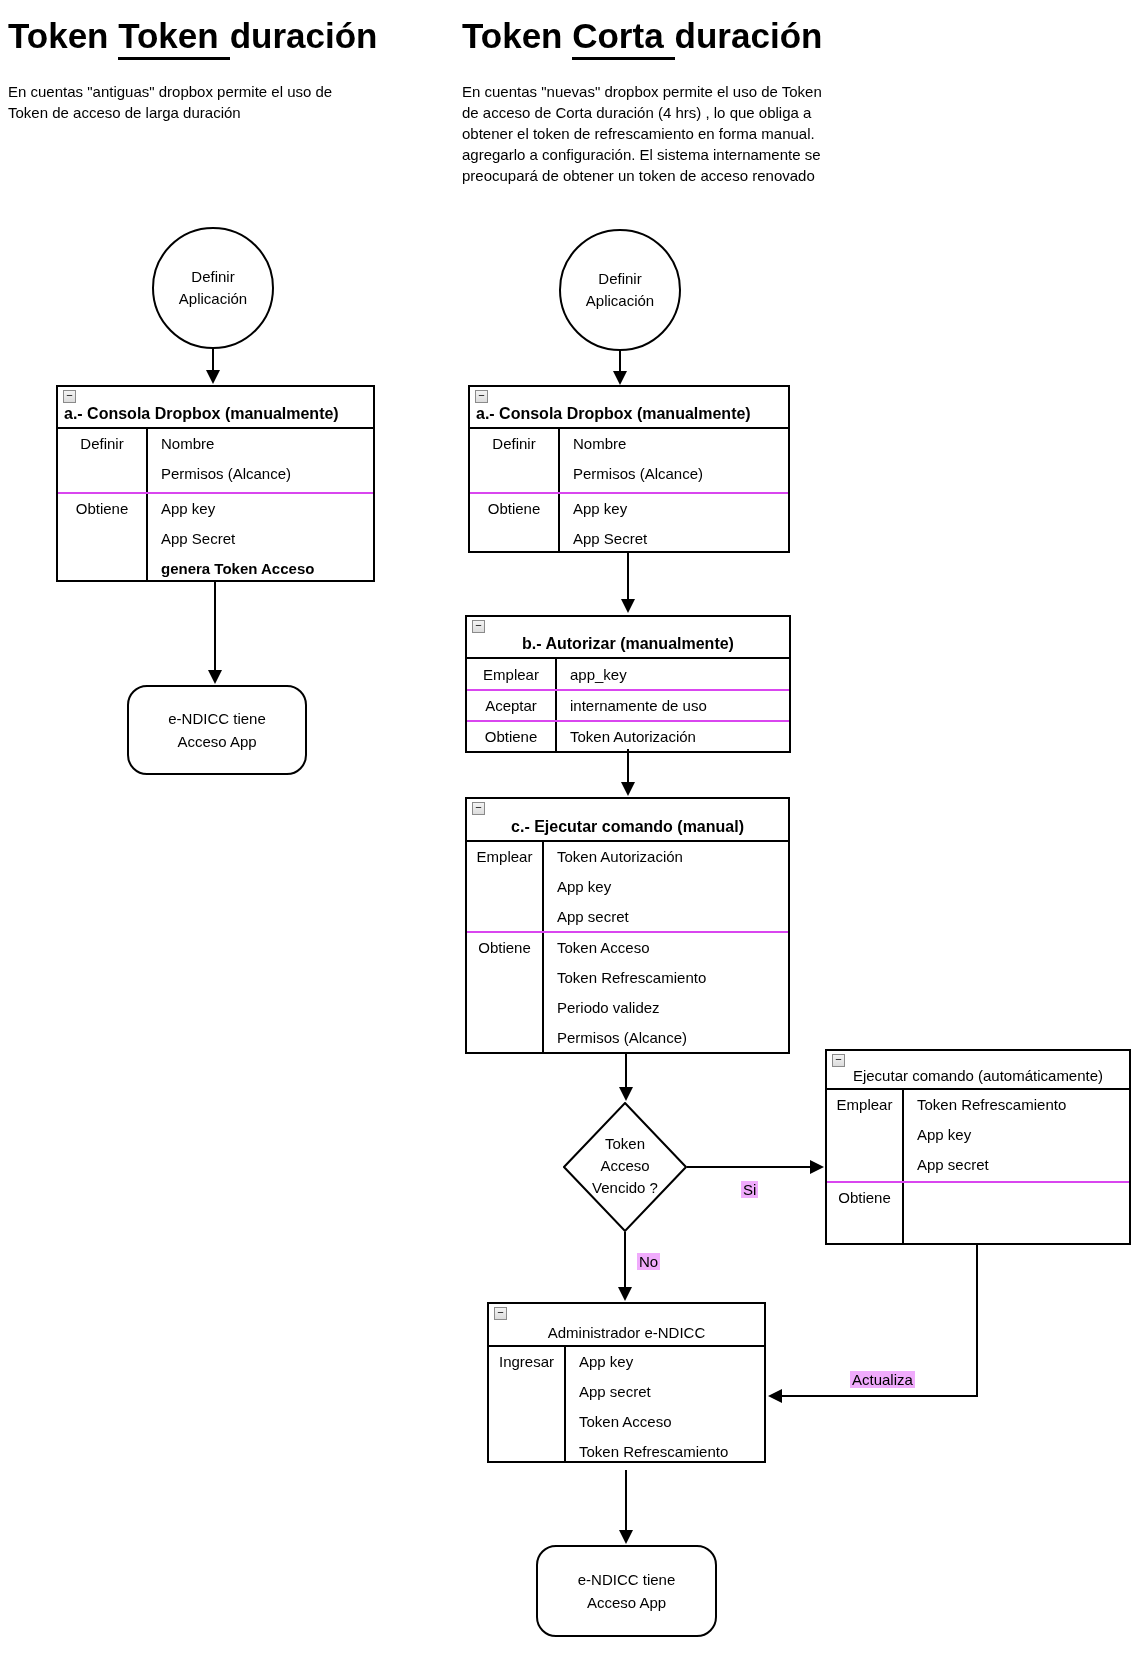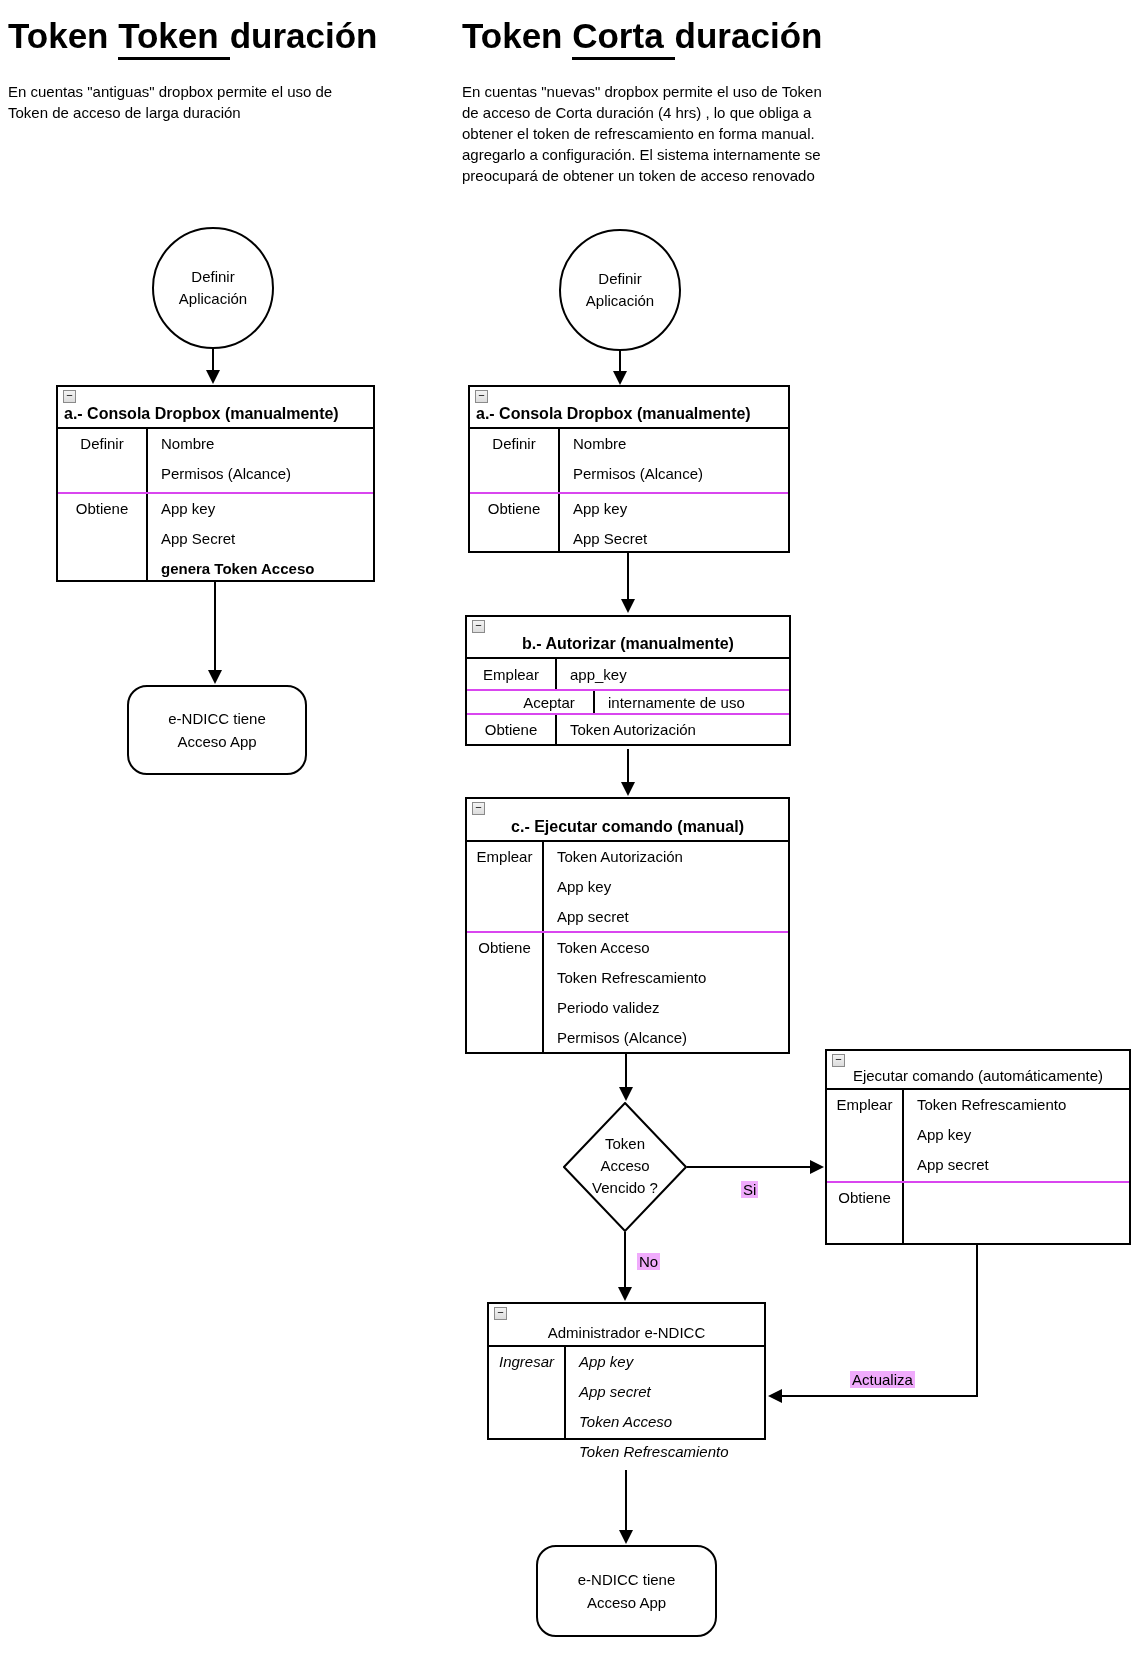--- a/index.html
+++ b/index.html
@@ -143,21 +143,21 @@
     <div class="tbl-title centered" style="height:42px;">
       <span class="collapse">−</span>
       <span>b.- Autorizar (manualmente)</span>
     </div>
     <div class="trow" style="height:30px;">
       <div class="tlabel mid" style="width:90px;">Emplear</div>
       <div class="tcell mid">
         <div>app_key</div>
       </div>
     </div>
-    <div class="trow bt" style="height:24px;padding-left:38px;">
+    <div class="trow bt" style="height:31px;">
       <div class="tlabel mid" style="width:90px;">Aceptar</div>
       <div class="tcell mid">
         <div>internamente de uso</div>
       </div>
     </div>
     <div class="trow bt" style="height:31px;">
       <div class="tlabel mid" style="width:90px;">Obtiene</div>
       <div class="tcell mid">
         <div>Token Autorización</div>
       </div>
@@ -230,21 +230,21 @@
   <div class="vline" style="left:976px;top:1243px;height:154px;"></div>
   <div class="hline" style="left:781px;top:1395px;width:197px;"></div>
   <div class="ah-left" style="left:768px;top:1389px;"></div>
   <div class="edge-label" style="left:850px;top:1371px;">Actualiza</div>
 
   <div class="tbl" style="left:487px;top:1302px;width:279px;">
     <div class="tbl-title centered plain" style="height:43px;">
       <span class="collapse">−</span>
       <span>Administrador e-NDICC</span>
     </div>
-    <div class="trow" style="height:91px;font-style:italic;">
+    <div class="trow" style="height:114px;">
       <div class="tlabel" style="width:77px;">Ingresar</div>
       <div class="tcell">
         <div class="line">App key</div>
         <div class="line">App secret</div>
         <div class="line">Token Acceso</div>
         <div class="line">Token Refrescamiento</div>
       </div>
     </div>
   </div>
 

